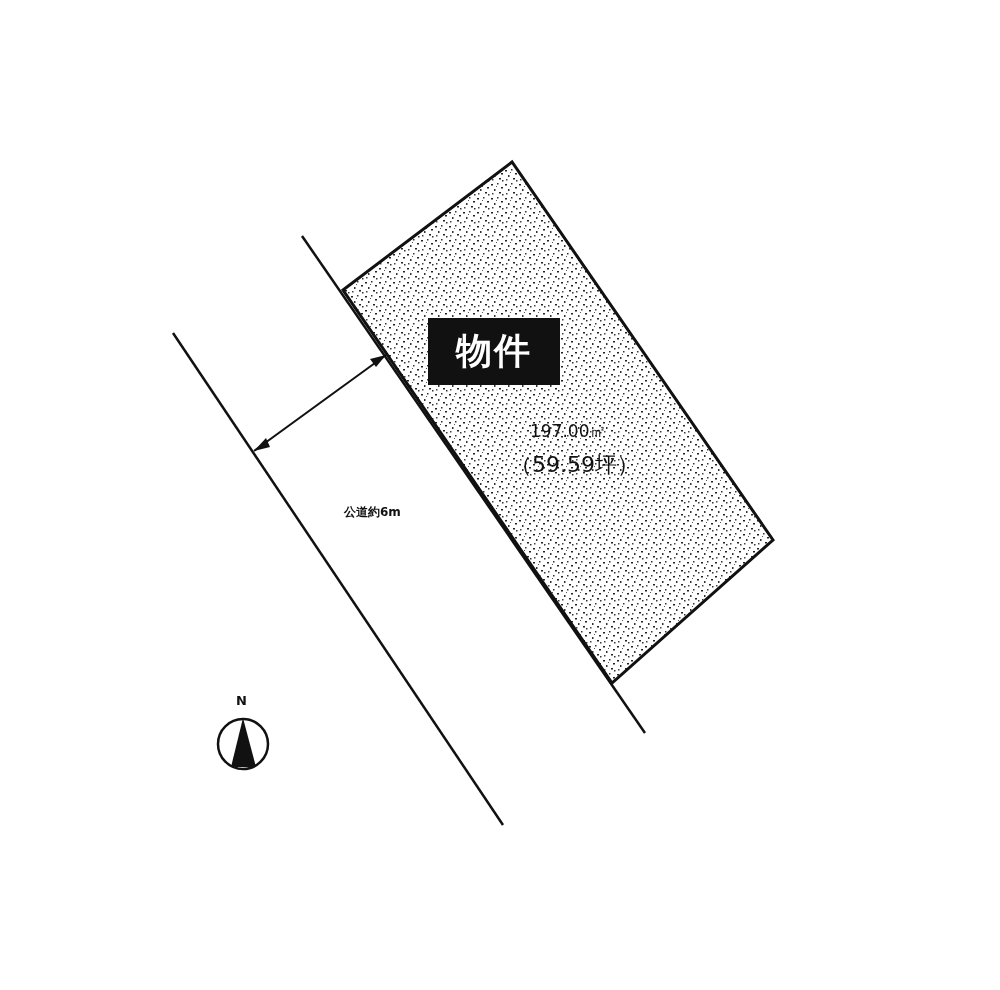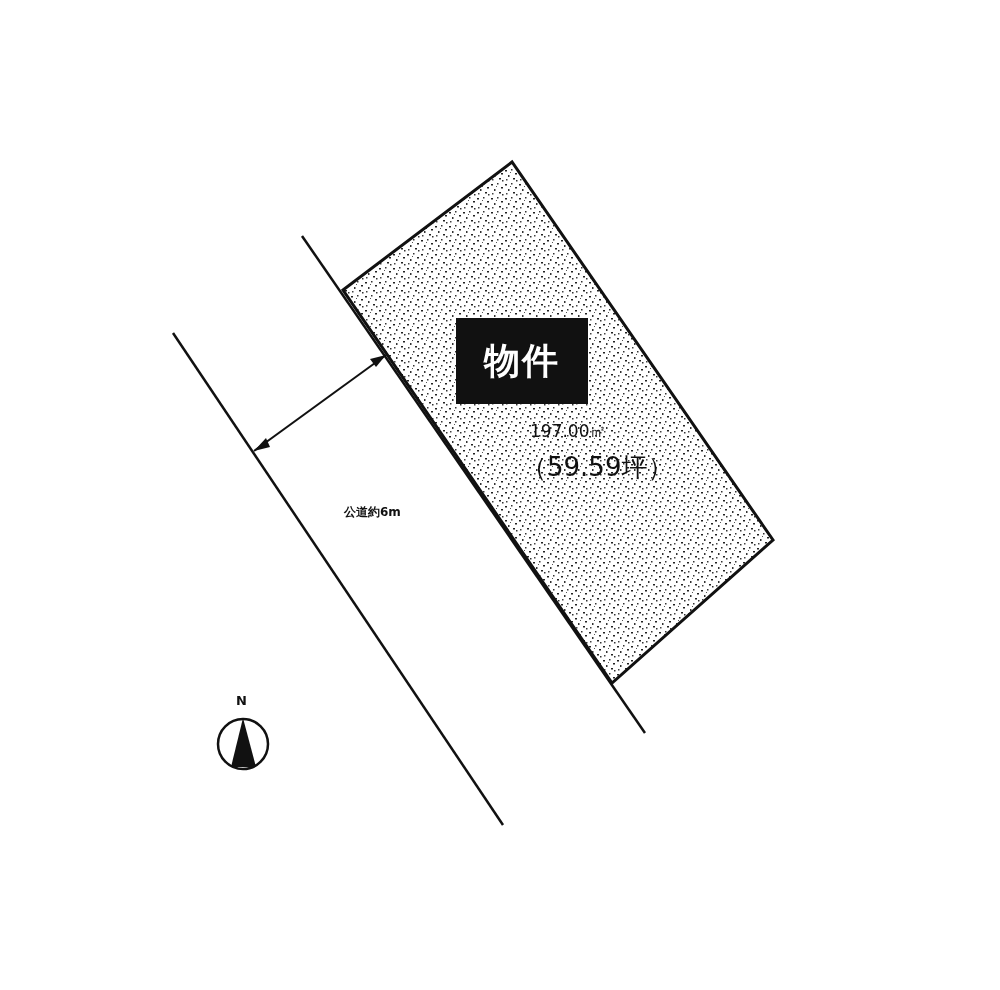--- a/index.html
+++ b/index.html
@@ -1,27 +1,27 @@
 <!DOCTYPE html>
 <html><head>
   <meta charset="utf-8">
   <style>
     html, body { margin: 0; padding: 0; background: #ffffff; }
     body { width: 1000px; height: 990px; position: relative; overflow: hidden; font-family: "DejaVu Sans", sans-serif; }
     #canvas { position: absolute; left: 0; top: 0; width: 1000px; height: 990px; }
     .label-box {
-      position: absolute; left: 456px; top: 318px; width: 132px; height: 86px;
+      position: absolute; left: 428px; top: 318px; width: 132px; height: 67px;
       background: #111111; color: #ffffff; display: flex; align-items: center; justify-content: center;
       font-family: "DejaVu Sans", sans-serif; font-size: 36px; font-weight: bold; letter-spacing: 2px;
     }
     .area-text {
       position: absolute; font-family: "DejaVu Sans", sans-serif; color: #111111;
     }
     .area-sqm { left: 530px; top: 420px; font-size: 17px; }
-    .area-tsubo { left: 510px; top: 450px; font-size: 26px; margin-left: 11px; }
+    .area-tsubo { left: 510px; top: 450px; font-size: 22px; }
     .road-label { position: absolute; left: 344px; top: 504px; font-size: 12px; color: #111111; font-family: "DejaVu Sans", sans-serif; font-weight: bold; }
     .north-n { position: absolute; left: 236px; top: 693px; font-size: 13px; font-weight: bold; font-family: "DejaVu Sans", sans-serif; color: #111111; }
   </style>
 </head>
 <body>
 
 <svg id="canvas" viewBox="0 0 1000 990" xmlns="http://www.w3.org/2000/svg">
   <defs>
     <pattern id="stipple" width="14" height="14" patternUnits="userSpaceOnUse">
       <rect width="14" height="14" fill="#ffffff"></rect>

